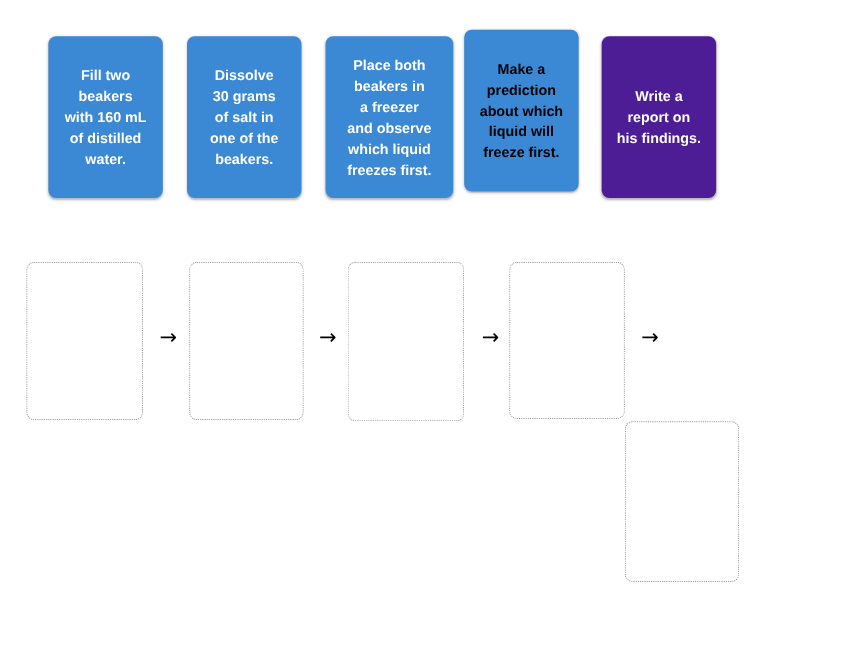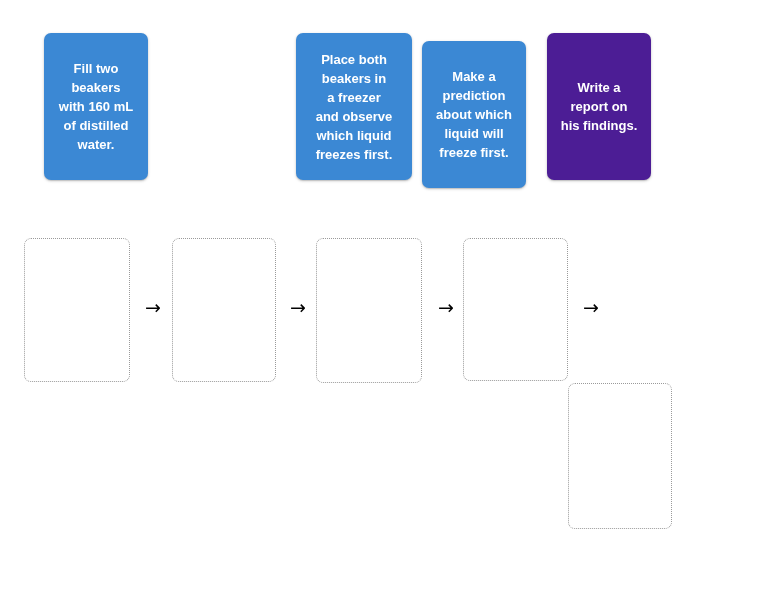--- a/index.html
+++ b/index.html
@@ -74,31 +74,38 @@
 <div id="stage">
 
   <div class="card" id="card-1" style="left: 44px; top: 33px; width: 104px; height: 147px; background: rgb(59, 136, 212); color: rgb(255, 255, 255);">
     <span class="card-text">Fill two
 beakers
 with 160 mL
 of distilled
 water.</span>
   </div>
 
+  <div class="card" id="card-2" style="left: 170px; top: 33px; width: 104px; height: 147px; background: rgb(59, 136, 212); color: rgb(255, 255, 255);">
+    <span class="card-text">Dissolve
+30 grams
+of salt in
+one of the
+beakers.</span>
+  </div>
 
   <div class="card" id="card-3" style="left: 296px; top: 33px; width: 116px; height: 147px; background: rgb(59, 136, 212); color: rgb(255, 255, 255);">
     <span class="card-text">Place both
 beakers in
 a freezer
 and observe
 which liquid
 freezes first.</span>
   </div>
 
-  <div class="card" id="card-4" style="left: 422px; top: 41px; width: 104px; height: 147px; background: rgb(59, 136, 212); color: #ffffff;">
+  <div class="card" id="card-4" style="left: 422px; top: 27px; width: 104px; height: 147px; background: rgb(59, 136, 212); color: #000000;">
     <span class="card-text">Make a
 prediction
 about which
 liquid will
 freeze first.</span>
   </div>
 
   <div class="card" id="card-5" style="left: 547px; top: 33px; width: 104px; height: 147px; background: #4c1d95; color: rgb(255, 255, 255);">
     <span class="card-text">Write a
 report on

